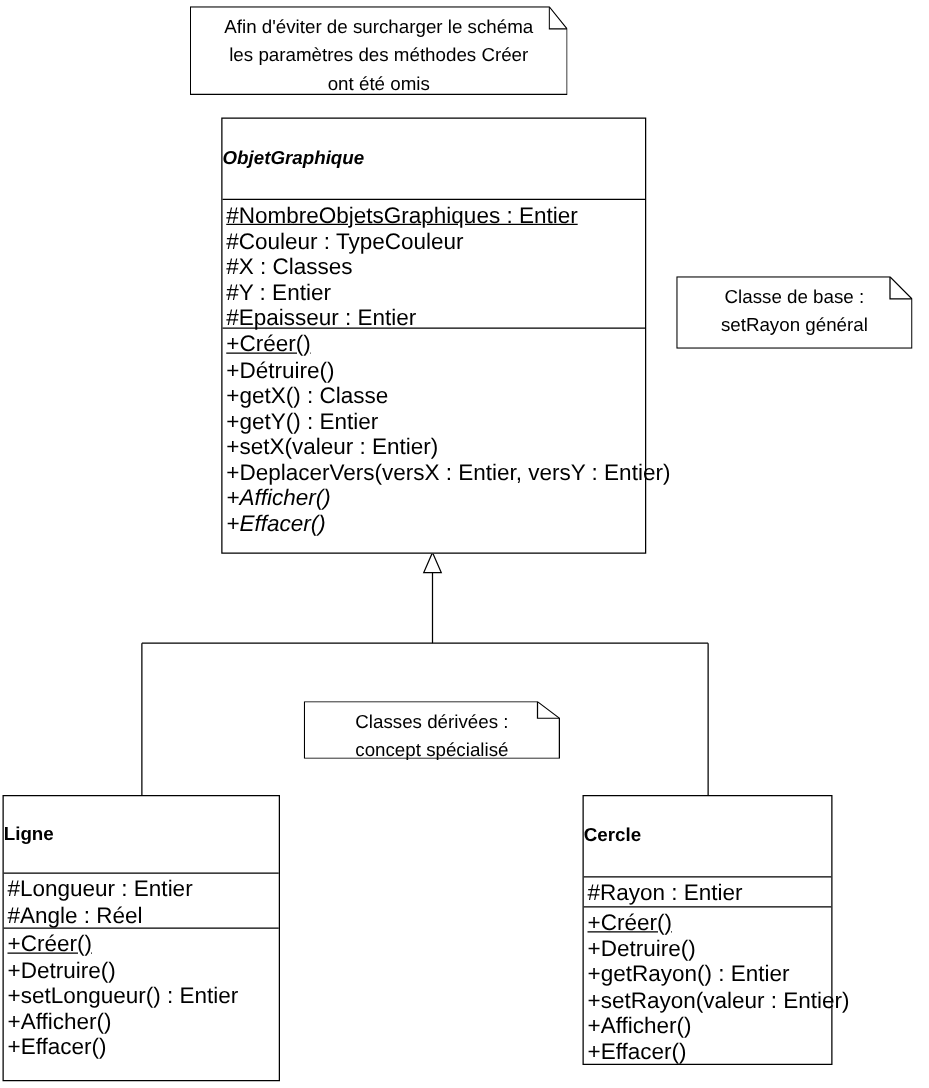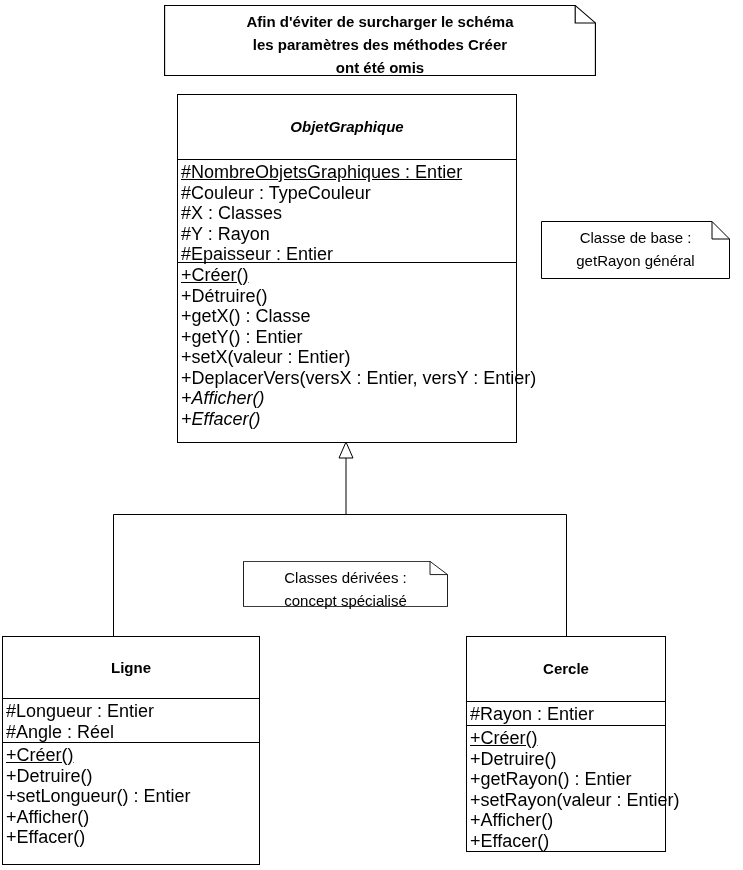--- a/index.html
+++ b/index.html
@@ -21,21 +21,21 @@
   
   .uml-class {
     position: absolute;
     box-sizing: border-box;
     border: 1px solid #000000;
     background: #ffffff;
   }
   .class-name-compartment {
     display: flex;
     align-items: center;
-    justify-content: center;
+    justify-content: flex-start;
     box-sizing: border-box;
     text-align: center;
   }
   .class-name {
     font-size: 15px;
     line-height: 18px;
   }
   .class-name.abstract {
     font-style: italic;
     font-weight: bold;
@@ -105,72 +105,72 @@
 
     <line x1="346" y1="458" x2="346" y2="514.5" stroke="#000000" stroke-width="1"></line>
 
     <line x1="113.5" y1="514.5" x2="566.5" y2="514.5" stroke="#000000" stroke-width="1"></line>
 
     <line x1="113.5" y1="514.5" x2="113.5" y2="636" stroke="#000000" stroke-width="1"></line>
 
     <line x1="566.5" y1="514.5" x2="566.5" y2="636" stroke="#000000" stroke-width="1"></line>
   </svg>
 
-  <div class="uml-note" style="left:164px; top:5px; width:432px; height:71px;font-weight:bold;">
+  <div class="uml-note" style="left:152px; top:5px; width:302px; height:71px;">
     <svg class="note-shape" viewBox="0 0 374 71" preserveAspectRatio="none">
       <path d="M0.5,0.5 L356,0.5 L373.5,18 L373.5,70.5 L0.5,70.5 Z" fill="#ffffff" stroke="#000000" stroke-width="1"></path>
       <path d="M356,0.5 L356,18 L373.5,18" fill="none" stroke="#000000" stroke-width="1"></path>
     </svg>
     <div class="note-text">Afin d'éviter de surcharger le schéma
 les paramètres des méthodes Créer
 ont été omis</div>
   </div>
 
   <div class="uml-class" style="left:177px; top:94px; width:340px; height:349px;">
     <div class="class-name-compartment" style="height:64px;">
       <span class="class-name abstract">ObjetGraphique</span>
     </div>
     <div class="compartment" style="height:103px;">
       <span class="member static">#NombreObjetsGraphiques : Entier</span>
       <span class="member">#Couleur : TypeCouleur</span>
       <span class="member">#X : Classes</span>
-      <span class="member">#Y : Rayon</span>
+      <span class="member">#Y : Entier</span>
       <span class="member">#Epaisseur : Entier</span>
     </div>
     <div class="compartment" style="height:181px;">
       <span class="member static">+Créer()</span>
       <span class="member">+Détruire()</span>
       <span class="member">+getX() : Classe</span>
       <span class="member">+getY() : Entier</span>
       <span class="member">+setX(valeur : Entier)</span>
       <span class="member">+DeplacerVers(versX : Entier, versY : Entier)</span>
       <span class="member abstract">+Afficher()</span>
       <span class="member abstract">+Effacer()</span>
     </div>
   </div>
 
   <div class="uml-note" style="left:541px; top:221px; width:189px; height:58px;">
     <svg class="note-shape" viewBox="0 0 189 58" preserveAspectRatio="none">
       <path d="M0.5,0.5 L171,0.5 L188.5,18 L188.5,57.5 L0.5,57.5 Z" fill="#ffffff" stroke="#000000" stroke-width="1"></path>
       <path d="M171,0.5 L171,18 L188.5,18" fill="none" stroke="#000000" stroke-width="1"></path>
     </svg>
     <div class="note-text">Classe de base :
-getRayon général</div>
+setRayon général</div>
   </div>
 
   <div class="uml-note" style="left:243px; top:561px; width:205px; height:46px;">
     <svg class="note-shape" viewBox="0 0 205 61" preserveAspectRatio="none">
       <path d="M0.5,0.5 L187,0.5 L204.5,18 L204.5,60.5 L0.5,60.5 Z" fill="#ffffff" stroke="#000000" stroke-width="1"></path>
       <path d="M187,0.5 L187,18 L204.5,18" fill="none" stroke="#000000" stroke-width="1"></path>
     </svg>
     <div class="note-text">Classes dérivées :
 concept spécialisé</div>
   </div>
 
-  <div class="uml-class" style="left:2px; top:636px; width:258px; height:229px;">
+  <div class="uml-class" style="left:2px; top:636px; width:222px; height:229px;">
     <div class="class-name-compartment" style="height:61px;">
       <span class="class-name concrete">Ligne</span>
     </div>
     <div class="compartment" style="height:44px;">
       <span class="member">#Longueur : Entier</span>
       <span class="member">#Angle : Réel</span>
     </div>
     <div class="compartment" style="height:124px;">
       <span class="member static">+Créer()</span>
       <span class="member">+Detruire()</span>

